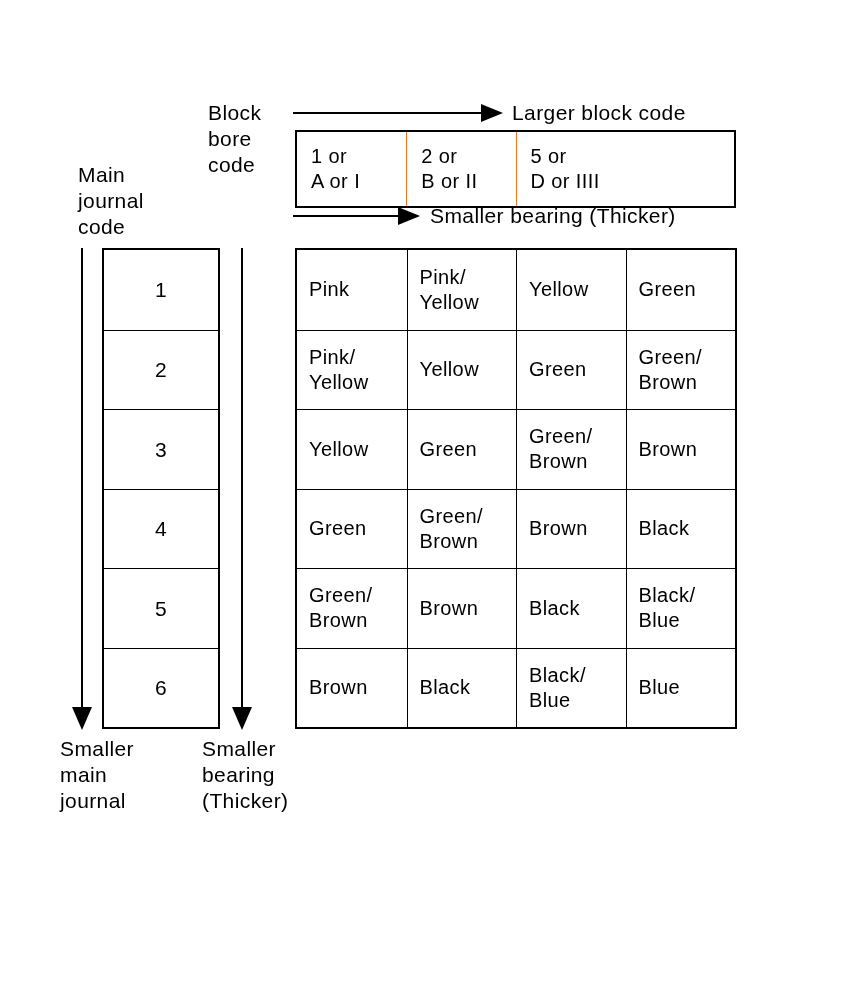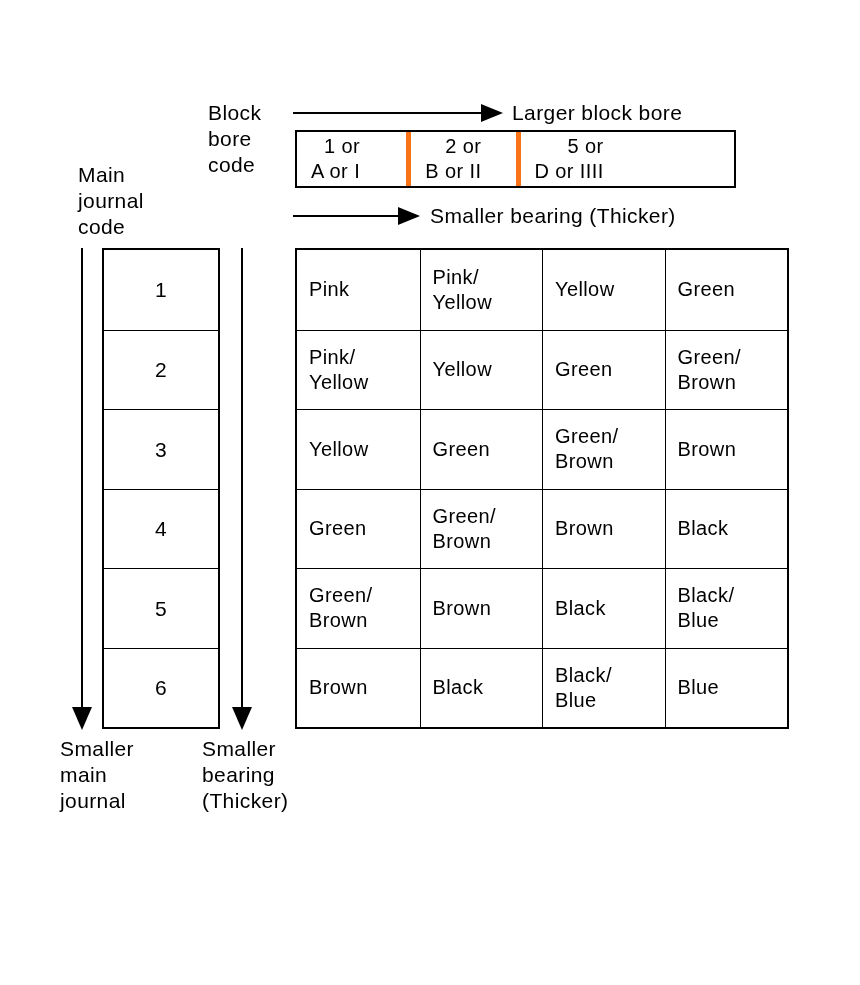--- a/index.html
+++ b/index.html
@@ -73,38 +73,37 @@
     display: flex;
     align-items: center;
     white-space: pre-line;
     font-size: 20px;
     line-height: 25px;
     box-sizing: border-box;
   }
 
   #header-table {
     left: 275px; top: 130px;
-    width: 441px; height: 58px;
+    width: 441px; height: 78px;
     grid-template-columns: repeat(4, 1fr);
-    text-align: right;
   }
   #header-table .cell { padding-left: 14px; }
-  #header-table .cell + .cell { border-left: 5px solid #f97316; }
+  #header-table .cell + .cell { border-left: 1px solid #f97316; }
 
   #journal-table {
     left: 82px; top: 248px;
     width: 118px; height: 481px;
     grid-template-rows: repeat(6, 1fr);
   }
   #journal-table .cell { justify-content: center; font-size: 21px; }
   #journal-table .cell + .cell { border-top: 1px solid #000; }
 
   #matrix-table {
     left: 275px; top: 248px;
-    width: 494px; height: 481px;
+    width: 442px; height: 481px;
     grid-template-columns: repeat(4, 1fr);
     grid-template-rows: repeat(6, 1fr);
   }
   #matrix-table .cell { padding-left: 12px; }
   #matrix-table .cell { border-left: 1px solid #000; border-top: 1px solid #000; }
   #matrix-table .cell:nth-child(4n+1) { border-left: none; }
   #matrix-table .cell:nth-child(-n+4) { border-top: none; }
 
   #block-bore-label { left: 188px; top: 100px; }
   #main-journal-label { left: 58px; top: 162px; }
@@ -122,21 +121,21 @@
 bore
 code</div>
   <div class="label" id="main-journal-label">Main
 journal
 code</div>
 
   <div class="h-arrow" id="arrow-larger">
     <div class="shaft"></div>
     <div class="head"></div>
   </div>
-  <div class="inline-label" id="larger-block-bore-text">Larger block bore</div>
+  <div class="inline-label" id="larger-block-bore-text">Larger block code</div>
 
   <div class="dtable" id="header-table">
     <div class="cell">1 or
 A or I</div>
     <div class="cell">2 or
 B or II</div>
     <div class="cell">5 or
 D or IIII</div>
   </div>
 

